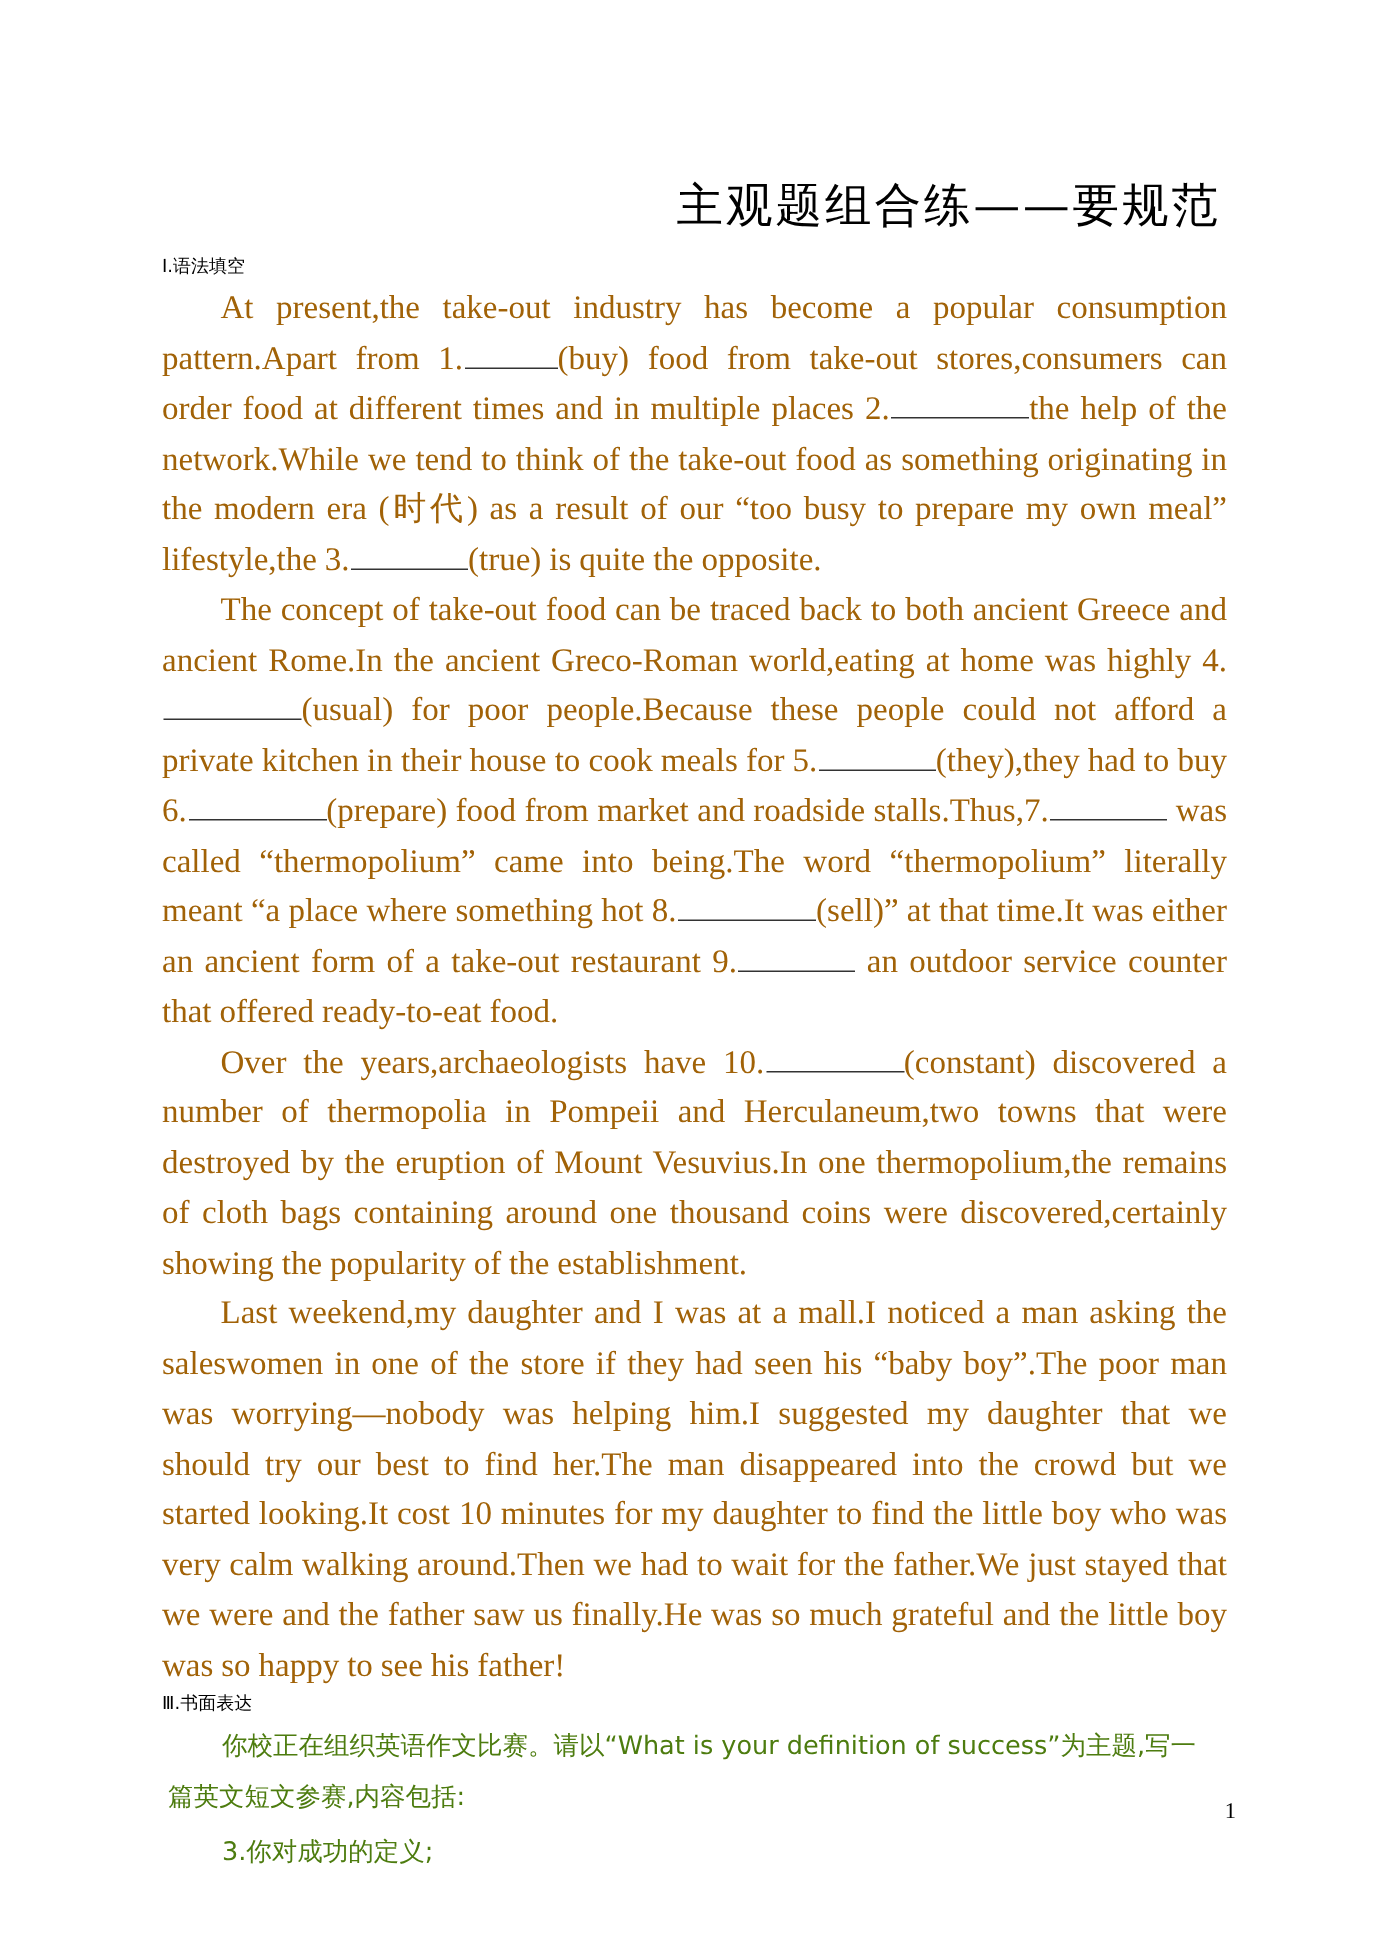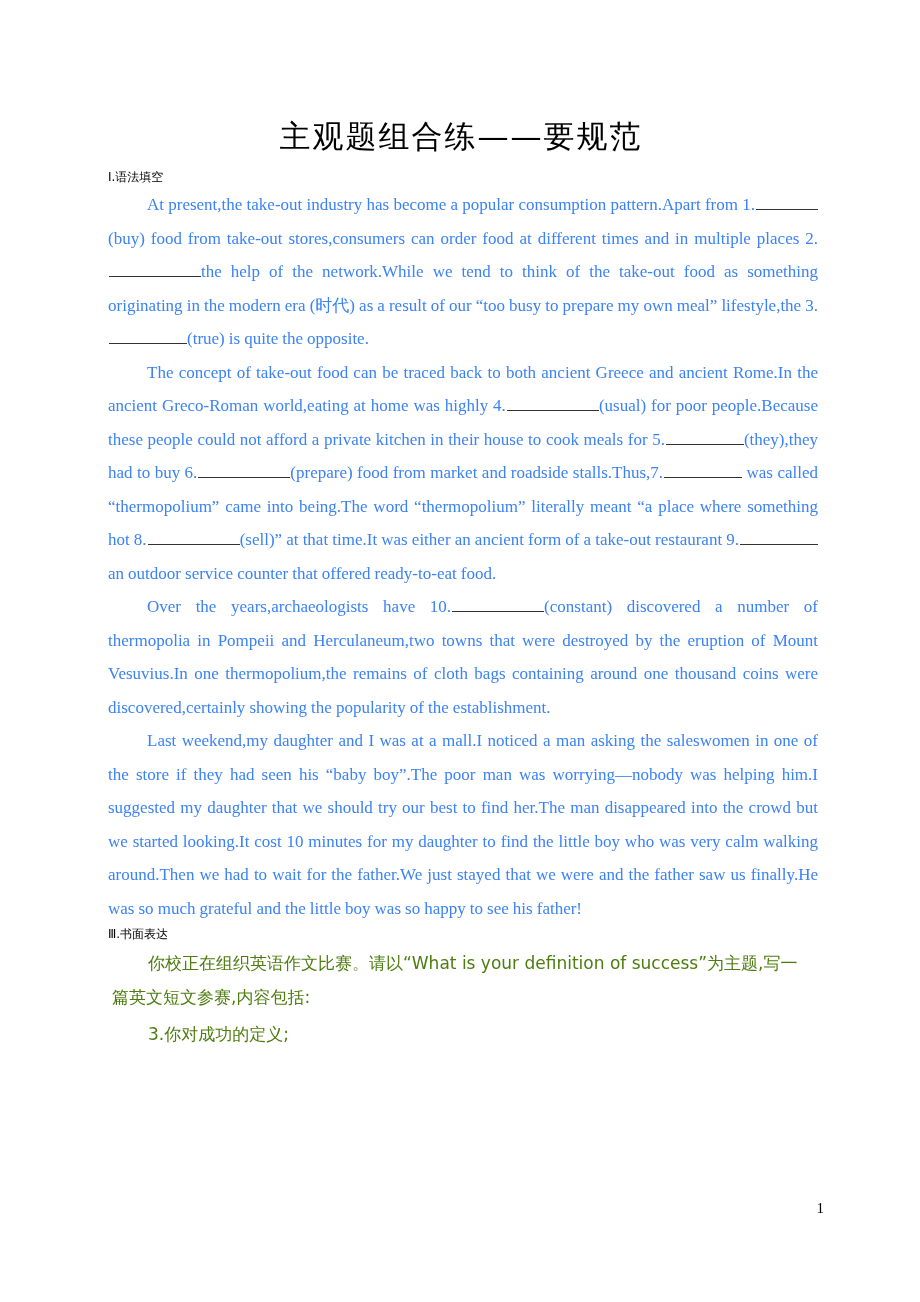--- a/index.html
+++ b/index.html
@@ -23,21 +23,21 @@
     height: 1302px;
     box-sizing: border-box;
     padding: 0;
   }
 
   .doc-title {
     position: absolute;
     left: 108px;
     top: 116px;
     width: 706px;
-    text-align: center;
+    text-align: right;
     font-size: 31px;
     letter-spacing: 2px;
     font-weight: 400;
     font-family: "DejaVu Serif", "Liberation Serif", serif;
     color: #000;
     white-space: nowrap;
   }
 
   .content {
     position: absolute;
@@ -50,26 +50,26 @@
     font-size: 12px;
     font-family: "DejaVu Sans", "Liberation Sans", sans-serif;
     font-weight: 400;
     color: #000;
     margin: 0 0 2px 0;
     line-height: 1.5;
     letter-spacing: 0px;
   }
 
   .para {
-    font-size: 17px;
+    font-size: 22px;
     line-height: 33.5px;
     margin: 0;
     text-align: justify;
     text-justify: inter-word;
-    color: #3b82f6;
+    color: #a16207;
     word-spacing: -0.2px;
   }
   .para.indent {
     text-indent: 39px;
   }
 
   .cn-para {
     font-size: 17px;
     line-height: 33.5px;
     margin: 4px;

